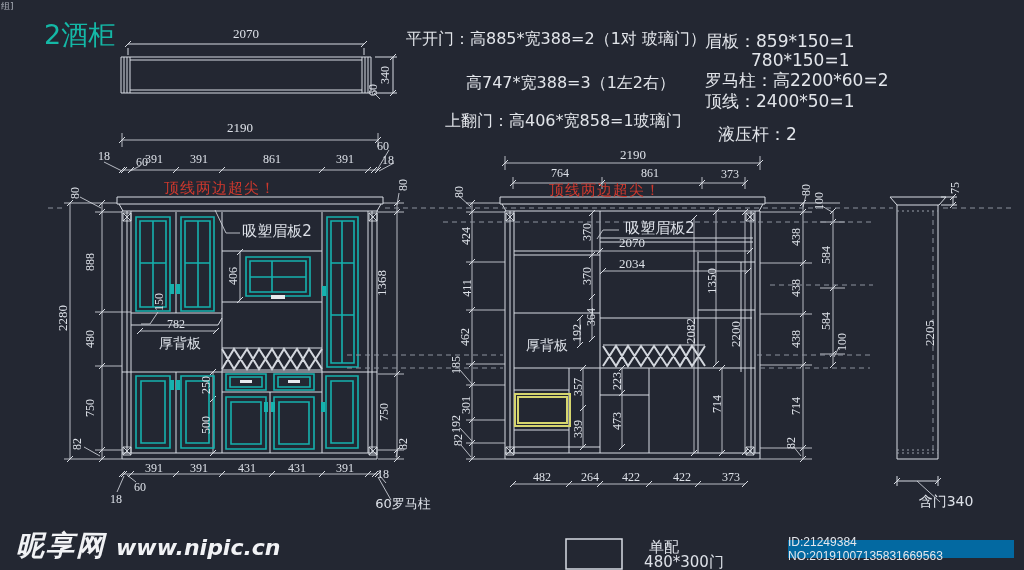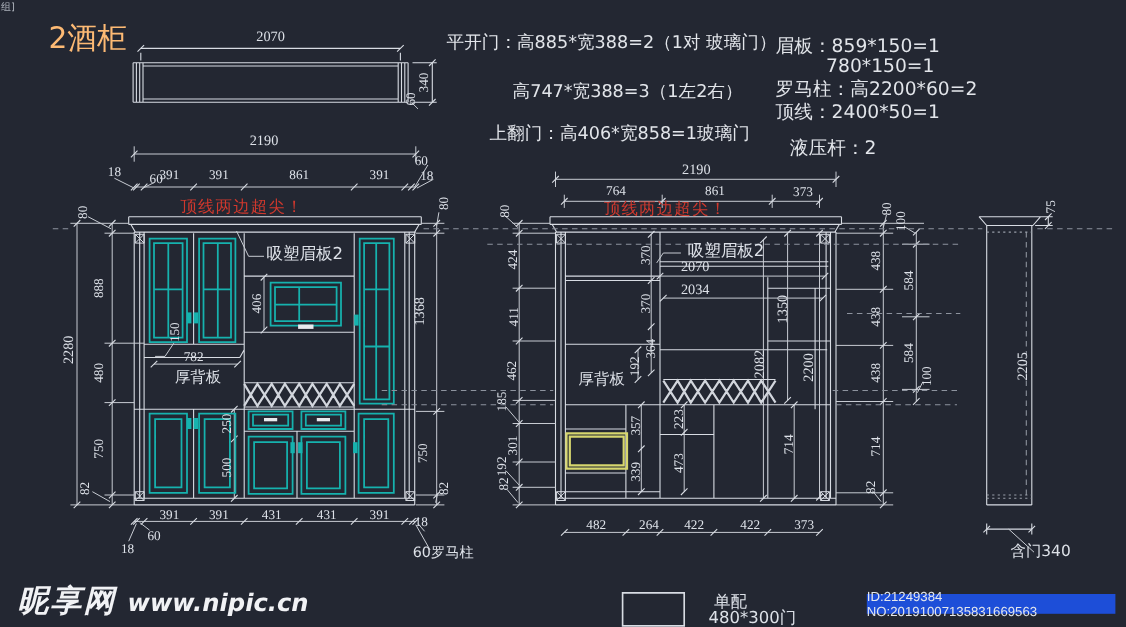--- a/index.html
+++ b/index.html
@@ -8,30 +8,30 @@
   svg{position:absolute;left:0;top:0;}
   .lb{position:absolute;transform:translate(-50%,-50%);color:#dde1e8;font-size:12px;
       line-height:1;white-space:nowrap;}
   .v{transform:translate(-50%,-50%) rotate(-90deg);}
   .cn{font-family:"DejaVu Sans","Liberation Sans",sans-serif;}
   .s13{font-size:13px}.s14{font-size:14px}.s15{font-size:15px}
   .warn{color:#cf382d;font-weight:400;font-size:15px;letter-spacing:1px;}
   .txtline{position:absolute;color:#e2e5ea;font-size:16px;white-space:nowrap;
       font-family:"DejaVu Sans","Liberation Sans",sans-serif;margin-left:18px;}
   .pline{font-size:17px;}
-  .title{position:absolute;left:44px;top:17px;font-size:27px;color:#fdba74;
+  .title{position:absolute;left:44px;top:17px;font-size:27px;color:#14b8a6;
       font-family:"DejaVu Sans","Liberation Sans",sans-serif;}
   .corner{position:absolute;left:1px;top:0px;font-size:9px;color:#aeb3bc;
       font-family:"DejaVu Sans",sans-serif;}
   .wm{position:absolute;left:16px;top:527px;display:flex;align-items:baseline;gap:10px;
       color:#f1f2f5;font-style:italic;font-weight:bold;
       font-family:"DejaVu Sans","Liberation Sans",sans-serif;}
   .wm .brand{font-size:28px;font-weight:900;letter-spacing:2px;}
   .wm .url{font-size:22px;}
-  .idbar{position:absolute;left:788px;top:540px;width:226px;height:18px;background:#1d4ed8;
+  .idbar{position:absolute;left:788px;top:540px;width:226px;height:18px;background:#0369a1;
       color:#e4e7ec;font:12px "Liberation Sans",sans-serif;display:flex;align-items:center;
       justify-content:center;}
 </style>
 </head>
 <body>
 
 <div id="stage">
 
   <svg width="1024" height="570">
 

